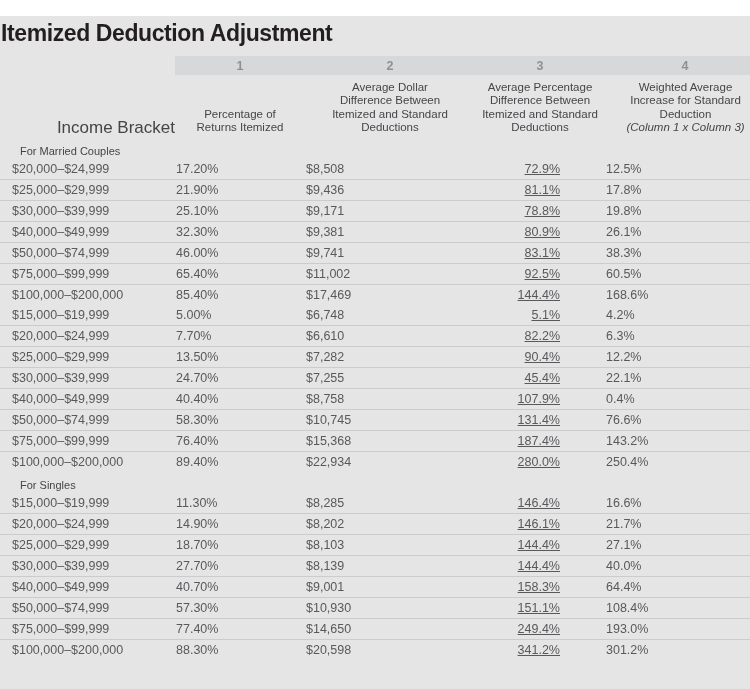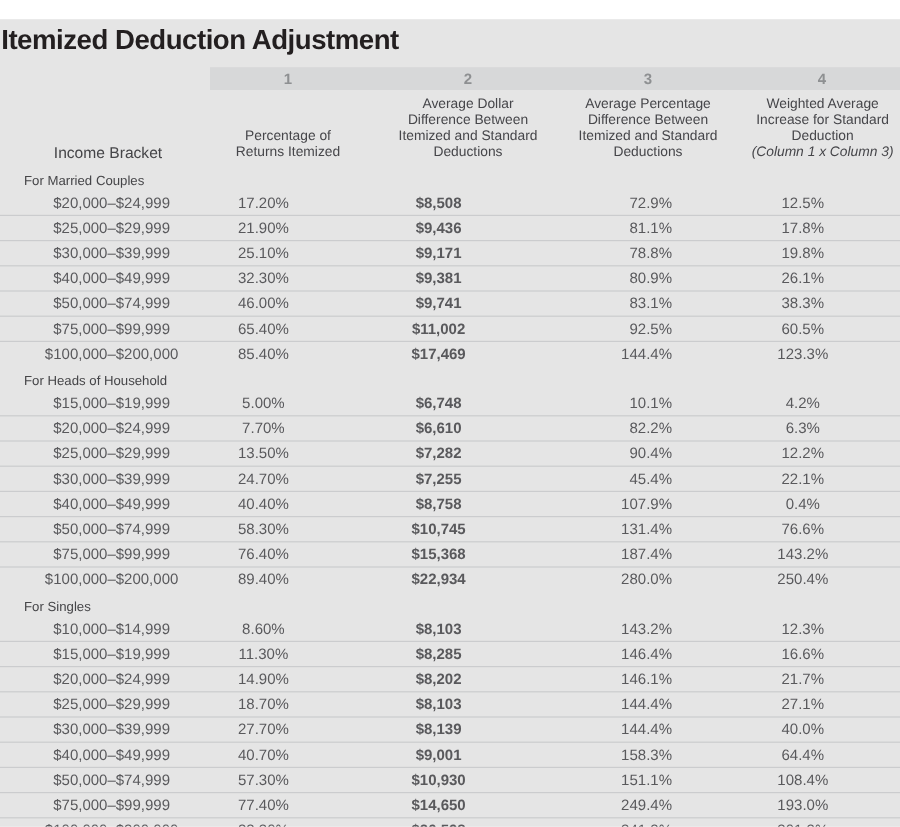--- a/index.html
+++ b/index.html
@@ -19,37 +19,37 @@
   col.c3{width:130px;} col.c4{width:145px;}
   tr.numbar td{height:17px;vertical-align:middle;text-align:center;
     font-weight:bold;font-size:12.5px;color:#8e9092;}
   tr.numbar td.num{background:#d7d8d9;}
   tr.numbar td.corner{background:transparent;}
   tr.coltitles td{
     vertical-align:bottom;text-align:center;padding:6px 0 3px 0;
     font-size:11.5px;line-height:13.4px;color:#46464a;
   }
   tr.coltitles td.rowhead{
-    text-align:center;padding-left:5px;font-size:13px;color:#454548;
+    text-align:right;padding-left:5px;font-size:17px;color:#454548;
   }
   td.shift4{padding-left:16px !important;}
   tr.section td{
     padding:7px 0 2px 20px;font-size:11px;color:#454548;
   }
   tr.data td{
     height:18px;font-size:12.5px;color:#59595c;
     border-bottom:1px solid #cbccce;vertical-align:middle;
     white-space:nowrap;overflow:hidden;
   }
   tr.data.lastrow td{border-bottom:none;}
-  tr.data td.b0{text-align:center;padding-left:12px;}
-  tr.data td.b1{text-align:center;padding-right:42px;}
-  tr.data td.b2{text-align:center;padding-right:50px;font-weight:bold;}
-  tr.data td.b3{text-align:right;padding-right:45px;}
-  tr.data td.b4{text-align:center;padding-right:18px;}
+  tr.data td.b0{text-align:left;padding-left:12px;}
+  tr.data td.b1{text-align:left;padding-right:42px;}
+  tr.data td.b2{text-align:left;padding-right:50px;}
+  tr.data td.b3{text-align:right;padding-right:45px;text-decoration:underline;}
+  tr.data td.b4{text-align:left;padding-right:18px;}
 </style>
 </head>
 <body>
 
 <div class="page">
 
   <h1 class="title">Itemized Deduction Adjustment</h1>
 
   <table class="ded">
     <colgroup>
@@ -137,30 +137,27 @@
           <td class="b1">65.40%</td>
           <td class="b2">$11,002</td>
           <td class="b3">92.5%</td>
           <td class="b4">60.5%</td>
         </tr>
         <tr class="data lastrow">
           <td class="b0">$100,000–$200,000</td>
           <td class="b1">85.40%</td>
           <td class="b2">$17,469</td>
           <td class="b3">144.4%</td>
-          <td class="b4">123.3%</td>
-        </tr>
-        <tr class="section">
-          <td colspan="5">For Heads of Household</td>
+          <td class="b4">168.6%</td>
         </tr>
         <tr class="data">
           <td class="b0">$15,000–$19,999</td>
           <td class="b1">5.00%</td>
           <td class="b2">$6,748</td>
-          <td class="b3">10.1%</td>
+          <td class="b3">5.1%</td>
           <td class="b4">4.2%</td>
         </tr>
         <tr class="data">
           <td class="b0">$20,000–$24,999</td>
           <td class="b1">7.70%</td>
           <td class="b2">$6,610</td>
           <td class="b3">82.2%</td>
           <td class="b4">6.3%</td>
         </tr>
         <tr class="data">
@@ -202,27 +199,20 @@
           <td class="b0">$100,000–$200,000</td>
           <td class="b1">89.40%</td>
           <td class="b2">$22,934</td>
           <td class="b3">280.0%</td>
           <td class="b4">250.4%</td>
         </tr>
         <tr class="section">
           <td colspan="5">For Singles</td>
         </tr>
         <tr class="data">
-          <td class="b0">$10,000–$14,999</td>
-          <td class="b1">8.60%</td>
-          <td class="b2">$8,103</td>
-          <td class="b3">143.2%</td>
-          <td class="b4">12.3%</td>
-        </tr>
-        <tr class="data">
           <td class="b0">$15,000–$19,999</td>
           <td class="b1">11.30%</td>
           <td class="b2">$8,285</td>
           <td class="b3">146.4%</td>
           <td class="b4">16.6%</td>
         </tr>
         <tr class="data">
           <td class="b0">$20,000–$24,999</td>
           <td class="b1">14.90%</td>
           <td class="b2">$8,202</td>

